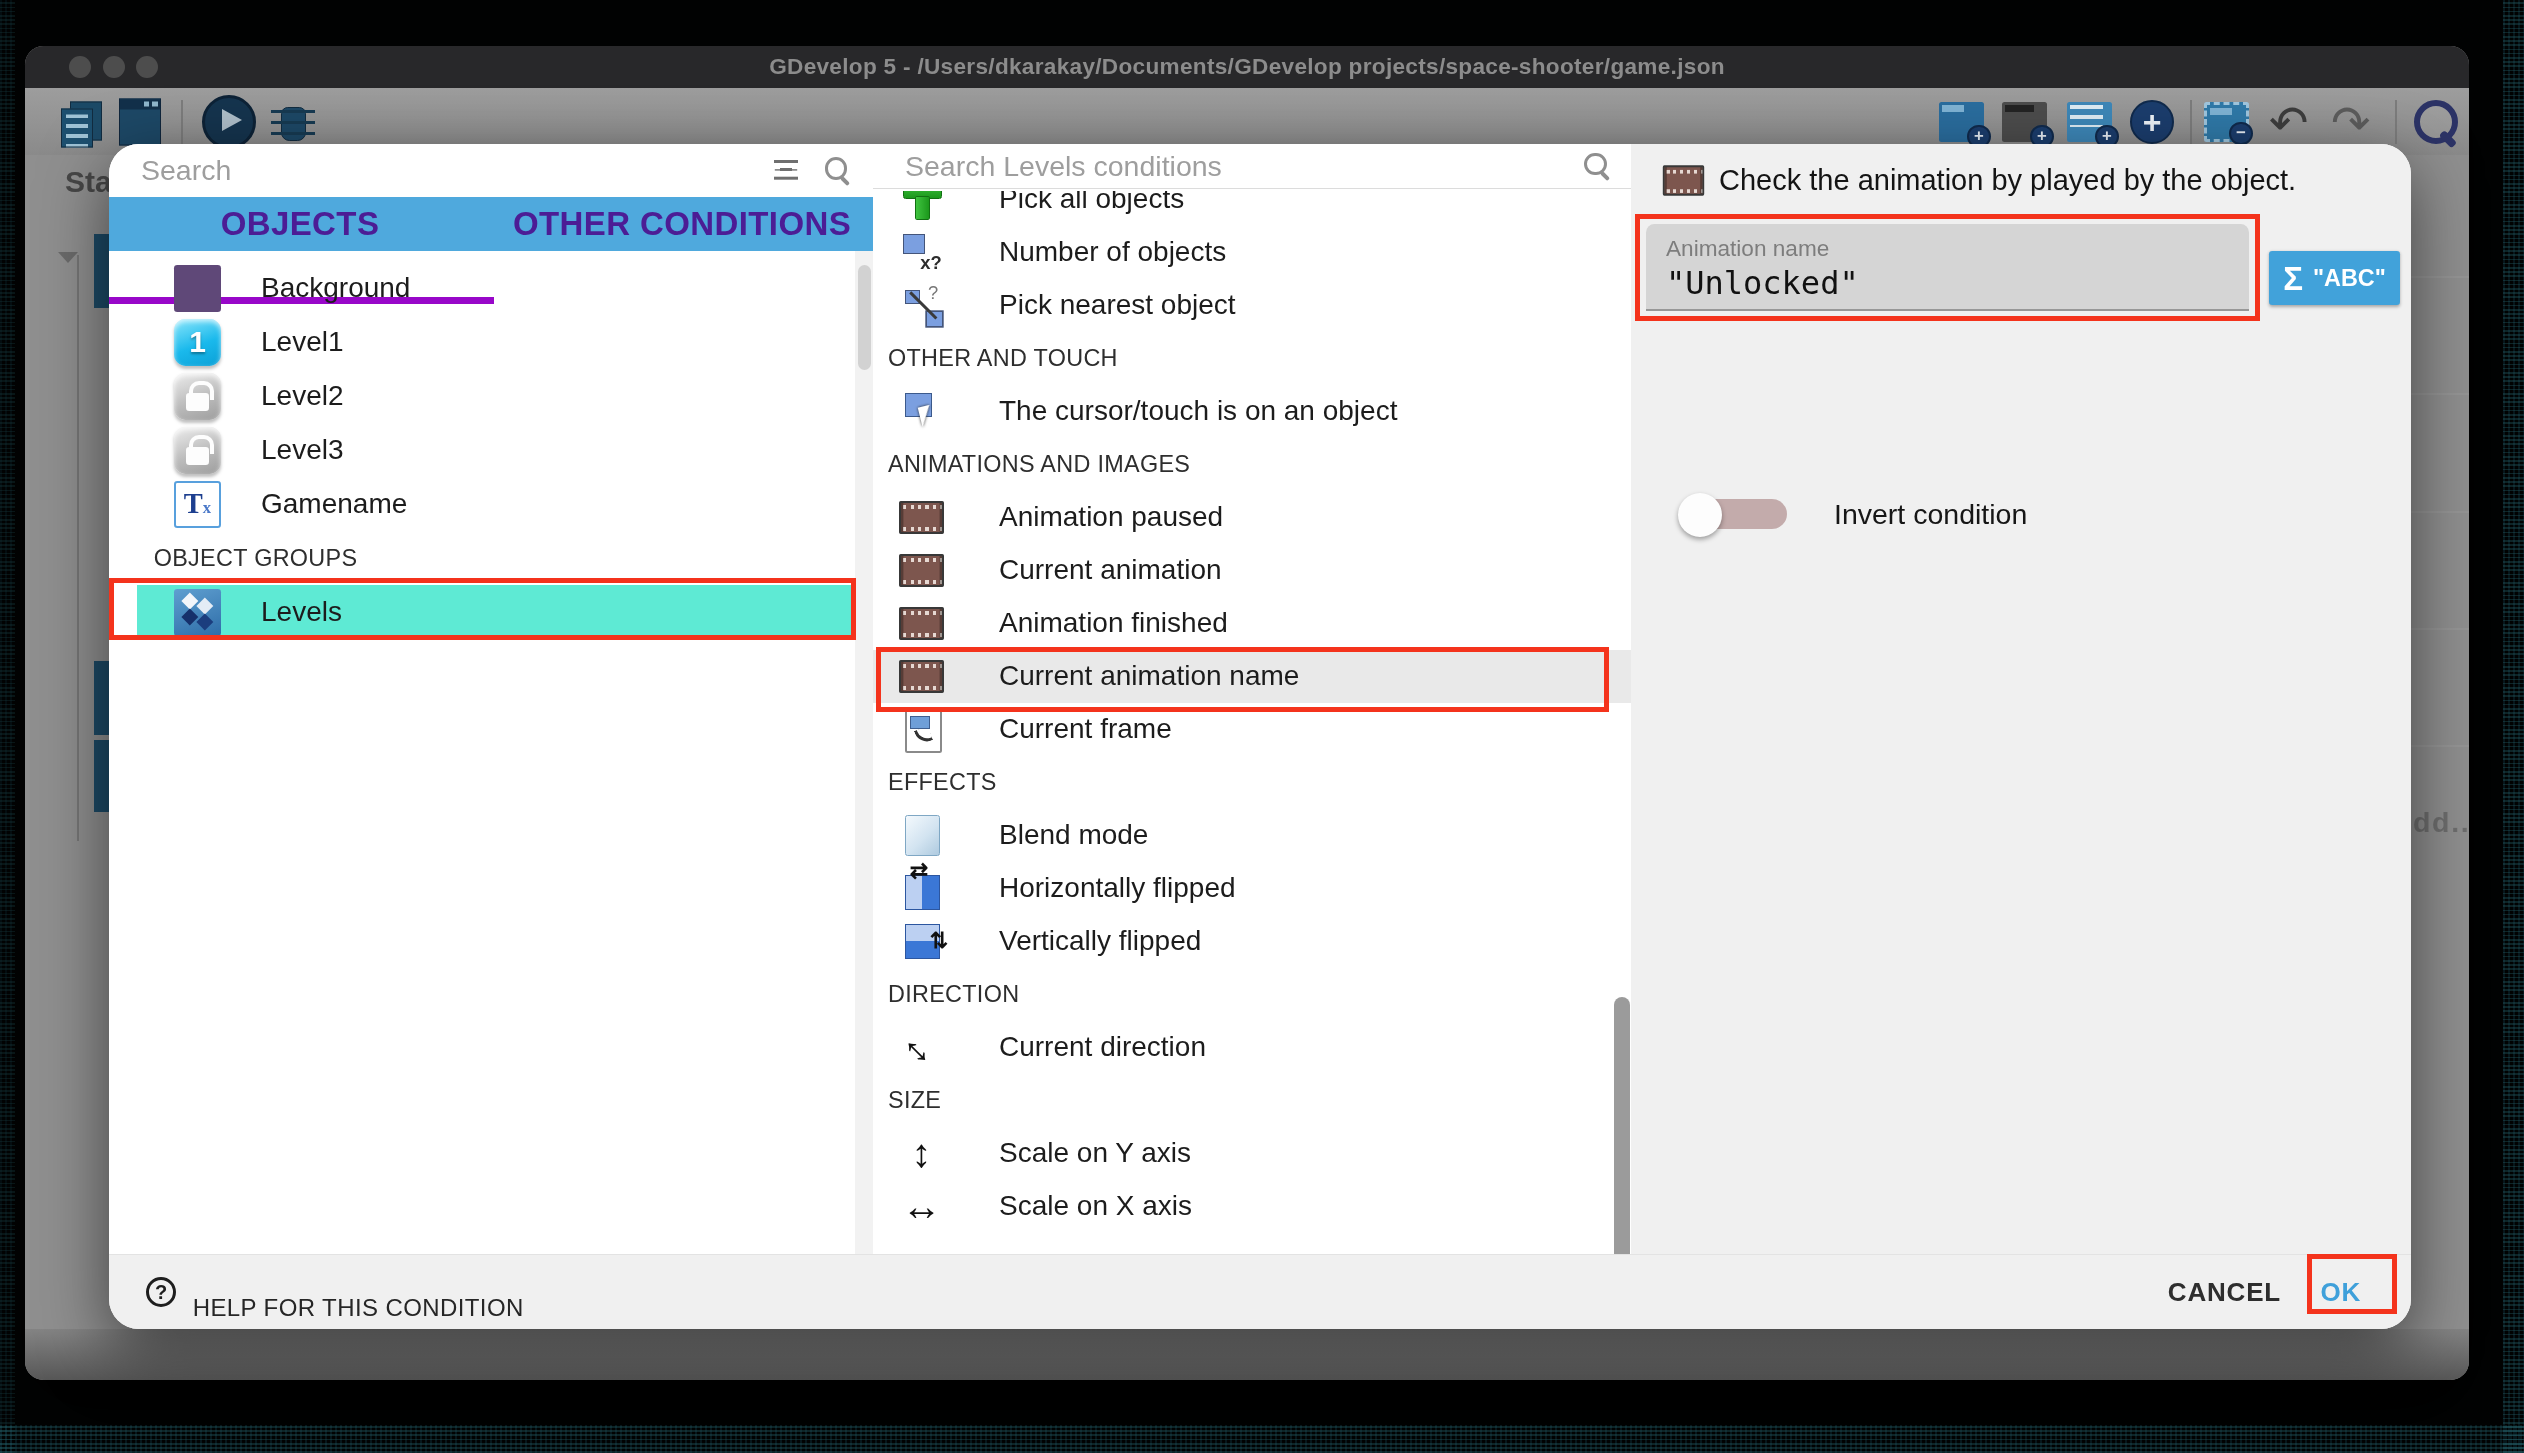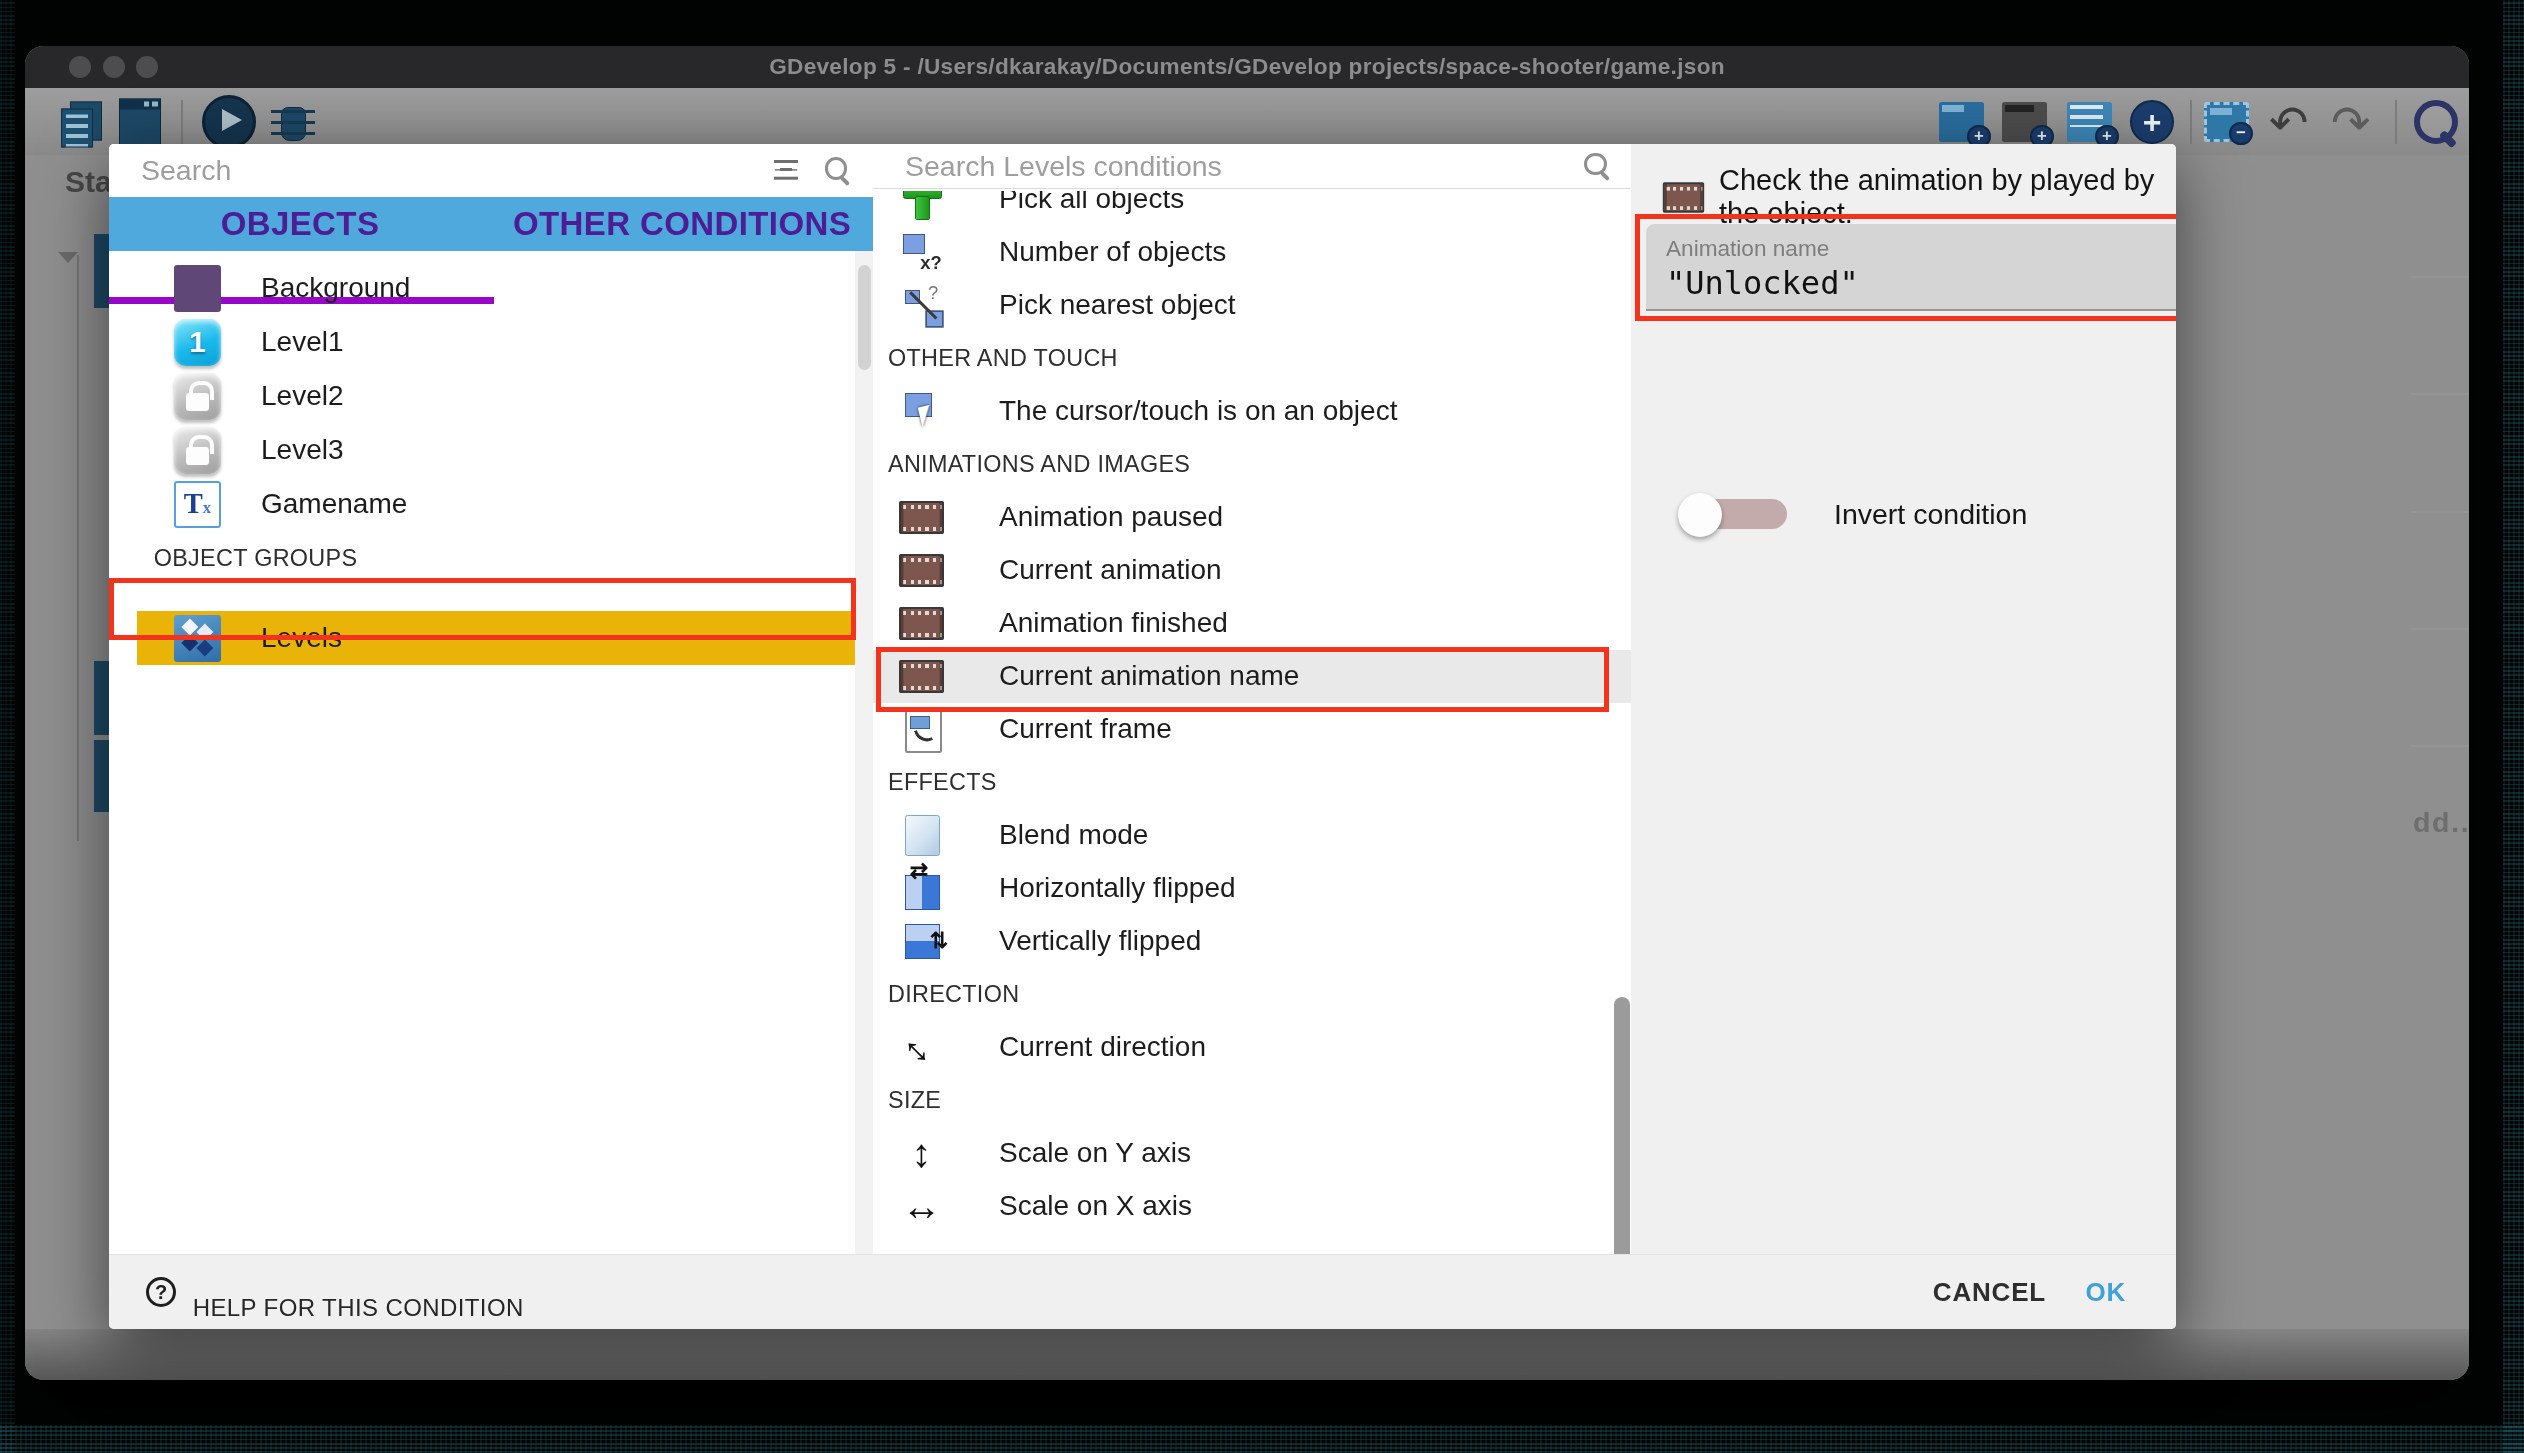--- a/index.html
+++ b/index.html
@@ -66,22 +66,22 @@
   
   .bk-sta{position:absolute;left:40px;top:119px;font-size:30px;font-weight:bold;color:#474747;}
   .bk-vline{position:absolute;left:52px;top:209px;width:1.7px;height:586px;background:#767676;}
   .bk-tri{position:absolute;left:33px;top:206px;width:0;height:0;border-left:10px solid transparent;border-right:10px solid transparent;border-top:11.7px solid #6b6b6b;}
   .bk-block{position:absolute;left:69px;width:20px;background:#1d4a66;}
   .bk-row-line{position:absolute;left:2386px;width:59px;height:1.7px;background:#9a9a9a;opacity:.55;}
   .bk-dd{position:absolute;left:2388px;top:760px;font-size:28.5px;font-weight:bold;color:#6e6e6e;letter-spacing:1.7px;}
   .bk-shadow{position:absolute;left:0;right:0;top:1283px;height:51px;background:linear-gradient(#848484,#575757);}
 
   
-  .dialog{position:absolute;left:109px;top:144px;width:2067px;height:1185px;background:#fff;
-          border-radius:5px;box-shadow:0 21px 67px rgba(0,0,0,.55);overflow:hidden;}
+  .dialog{position:absolute;left:109px;top:144px;width:2302px;height:1185px;background:#fff;
+          border-radius:30px;box-shadow:0 21px 67px rgba(0,0,0,.55);overflow:hidden;}
 
   
   .lp-search{position:absolute;left:0;top:0;width:764px;height:53px;background:#fff;display:flex;align-items:center;}
   .search-input{border:none;outline:none;background:transparent;font-family:"Liberation Sans",sans-serif;
                 font-size:28.5px;color:#444;margin-left:30px;flex:1;}
   .search-input::placeholder{color:#9e9e9e;}
   .mini-mag{position:relative;width:30px;height:30px;flex:none;}
   .mini-mag::before{content:'';position:absolute;left:1.7px;top:1.7px;width:16.7px;height:16.7px;border-radius:50%;border:3.3px solid #8f8f8f;}
   .mini-mag::after{content:'';position:absolute;left:20px;top:20px;width:4.2px;height:10px;background:#8f8f8f;transform:rotate(-45deg);border-radius:1.7px;}
   .filter-ic{position:relative;width:28.5px;height:25px;flex:none;margin-right:22px;}
@@ -93,21 +93,21 @@
   .tabbar{position:absolute;left:0;top:53px;width:764px;height:54px;background:#4fa9dd;display:flex;}
   .tab{flex:1;display:flex;align-items:center;justify-content:center;color:#4c1d95;font-weight:bold;
        font-size:33px;letter-spacing:0.4px;position:relative;}
   .tab-underline{position:absolute;left:0;top:100px;width:385px;height:6.7px;background:#9807c9;}
 
   .llist{position:absolute;left:0;top:107px;width:746px;bottom:75px;padding-top:10px;overflow:hidden;padding-left:28px;}
   .orow{height:54px;display:flex;align-items:center;}
   .orow .oic{margin-left:37px;margin-right:40px;}
   .orow .olbl{font-size:28px;color:#1c1c1c;}
   .ohead{height:54px;display:flex;align-items:center;padding-left:16.7px;font-size:23.4px;color:#2e2e2e;letter-spacing:0.3px;}
-  .orow.sel{background:#eab308;margin-top:26px;}
+  .orow.sel{background:#5eead4;}
   .lp-track{position:absolute;left:746px;top:107px;width:18.4px;bottom:75px;background:#f2f2f2;}
   .lp-thumb{position:absolute;left:2.5px;top:14.2px;width:13.4px;height:105px;border-radius:6.7px;background:#d2d2d2;}
 
   
   .oic{width:47px;height:47px;position:relative;flex:none;}
   .oi-bg{background:#5f4878;border-radius:3.3px;}
   .oi-l1{border-radius:11.7px;background:linear-gradient(160deg,#8ae6fb,#1ab9ec 55%,#0aa0d6);
          display:flex;align-items:center;justify-content:center;color:#fff;font-size:30px;font-weight:bold;
          text-shadow:0 1.7px 2.5px rgba(0,0,0,.35);box-shadow:inset 0 2.5px 5px rgba(255,255,255,.7),0 2.5px 3.3px rgba(0,0,0,.25);}
   .oi-lock{border-radius:11.7px;background:linear-gradient(160deg,#ededed,#bcbcbc 55%,#9d9d9d);

